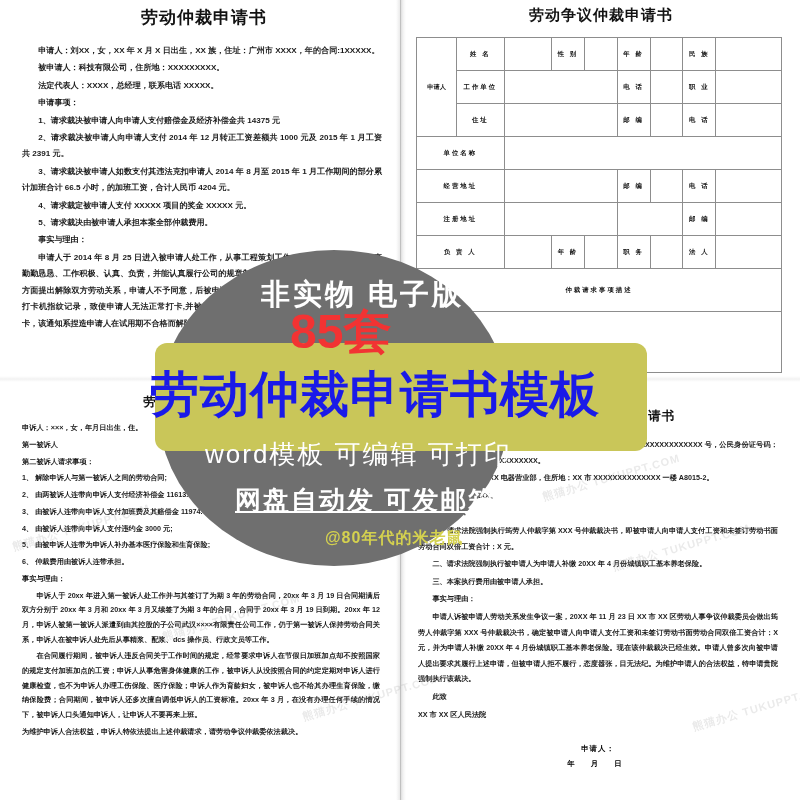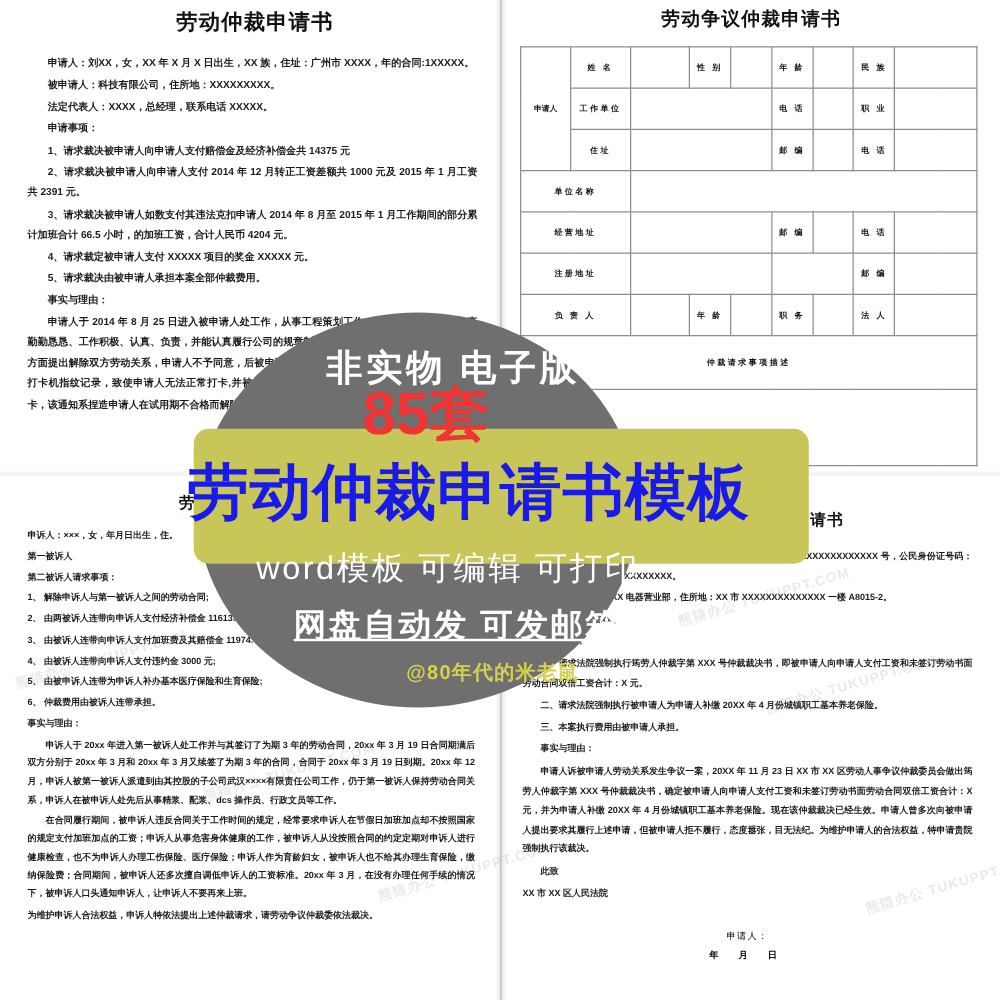--- a/index.html
+++ b/index.html
@@ -57,21 +57,21 @@
   #doc-bl{left:8px;top:380px;width:392px;height:420px;}
   #doc-bl .doc-title{font-size:12.5px;margin-top:14px;}
   #doc-bl .body{margin:10px 20px 0 14px;}
   #doc-bl .para{font-size:7.2px;line-height:14.6px;margin:0 0 2.2px 0;}
 
   
   #doc-br{left:402px;top:380px;width:398px;height:420px;}
   #doc-br .doc-title{font-size:12.5px;margin-top:28px;}
   #doc-br .body{margin:12px 22px 0 16px;}
   #doc-br .para{font-size:7.2px;line-height:15.6px;margin:0 0 2px 0;}
-  #doc-br .sign{margin-top:22px;text-align:center;font-size:7.4px;font-weight:normal;letter-spacing:1px;}
+  #doc-br .sign{margin-top:22px;text-align:center;font-size:7.4px;font-weight:bold;letter-spacing:1px;}
   #doc-br .signdate{margin-top:5px;text-align:center;font-size:7.4px;font-weight:bold;letter-spacing:7px;}
 
   
   #spine{
     position:absolute;left:396px;top:0;width:10px;height:800px;
     background:linear-gradient(to right,rgba(0,0,0,0.00) 0%,rgba(0,0,0,0.07) 35%,rgba(0,0,0,0.13) 50%,rgba(0,0,0,0.05) 70%,rgba(0,0,0,0) 100%);
     pointer-events:none;
   }
   #hfold{
     position:absolute;left:0;top:376px;width:800px;height:6px;

